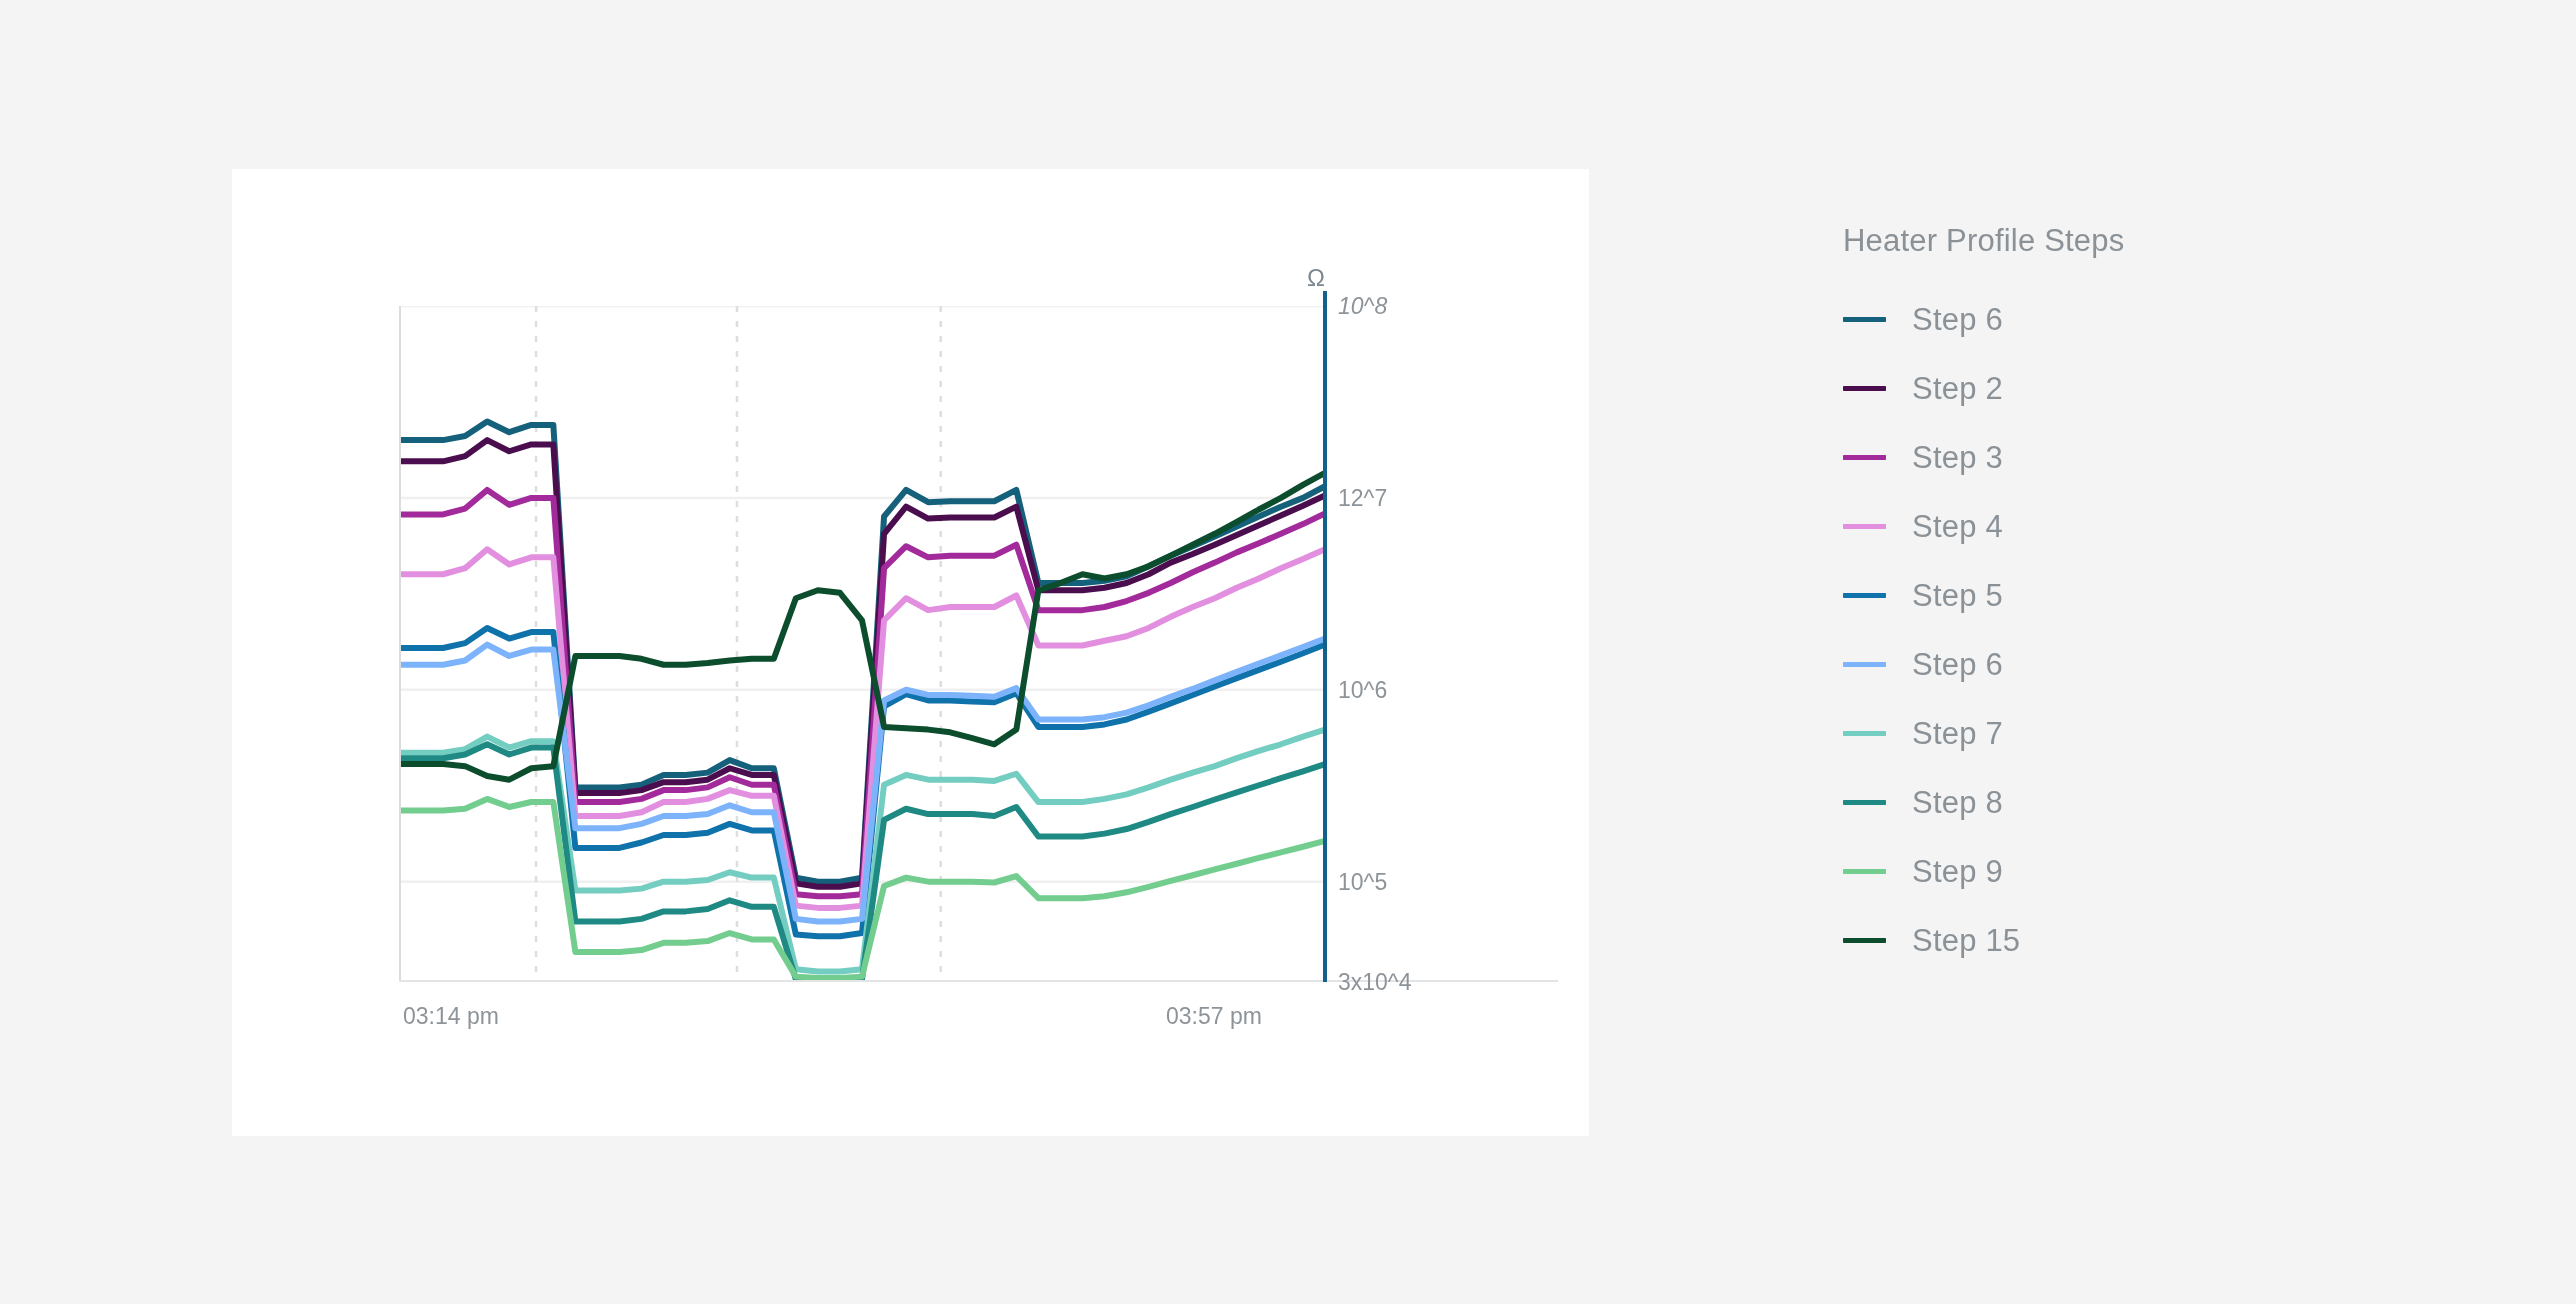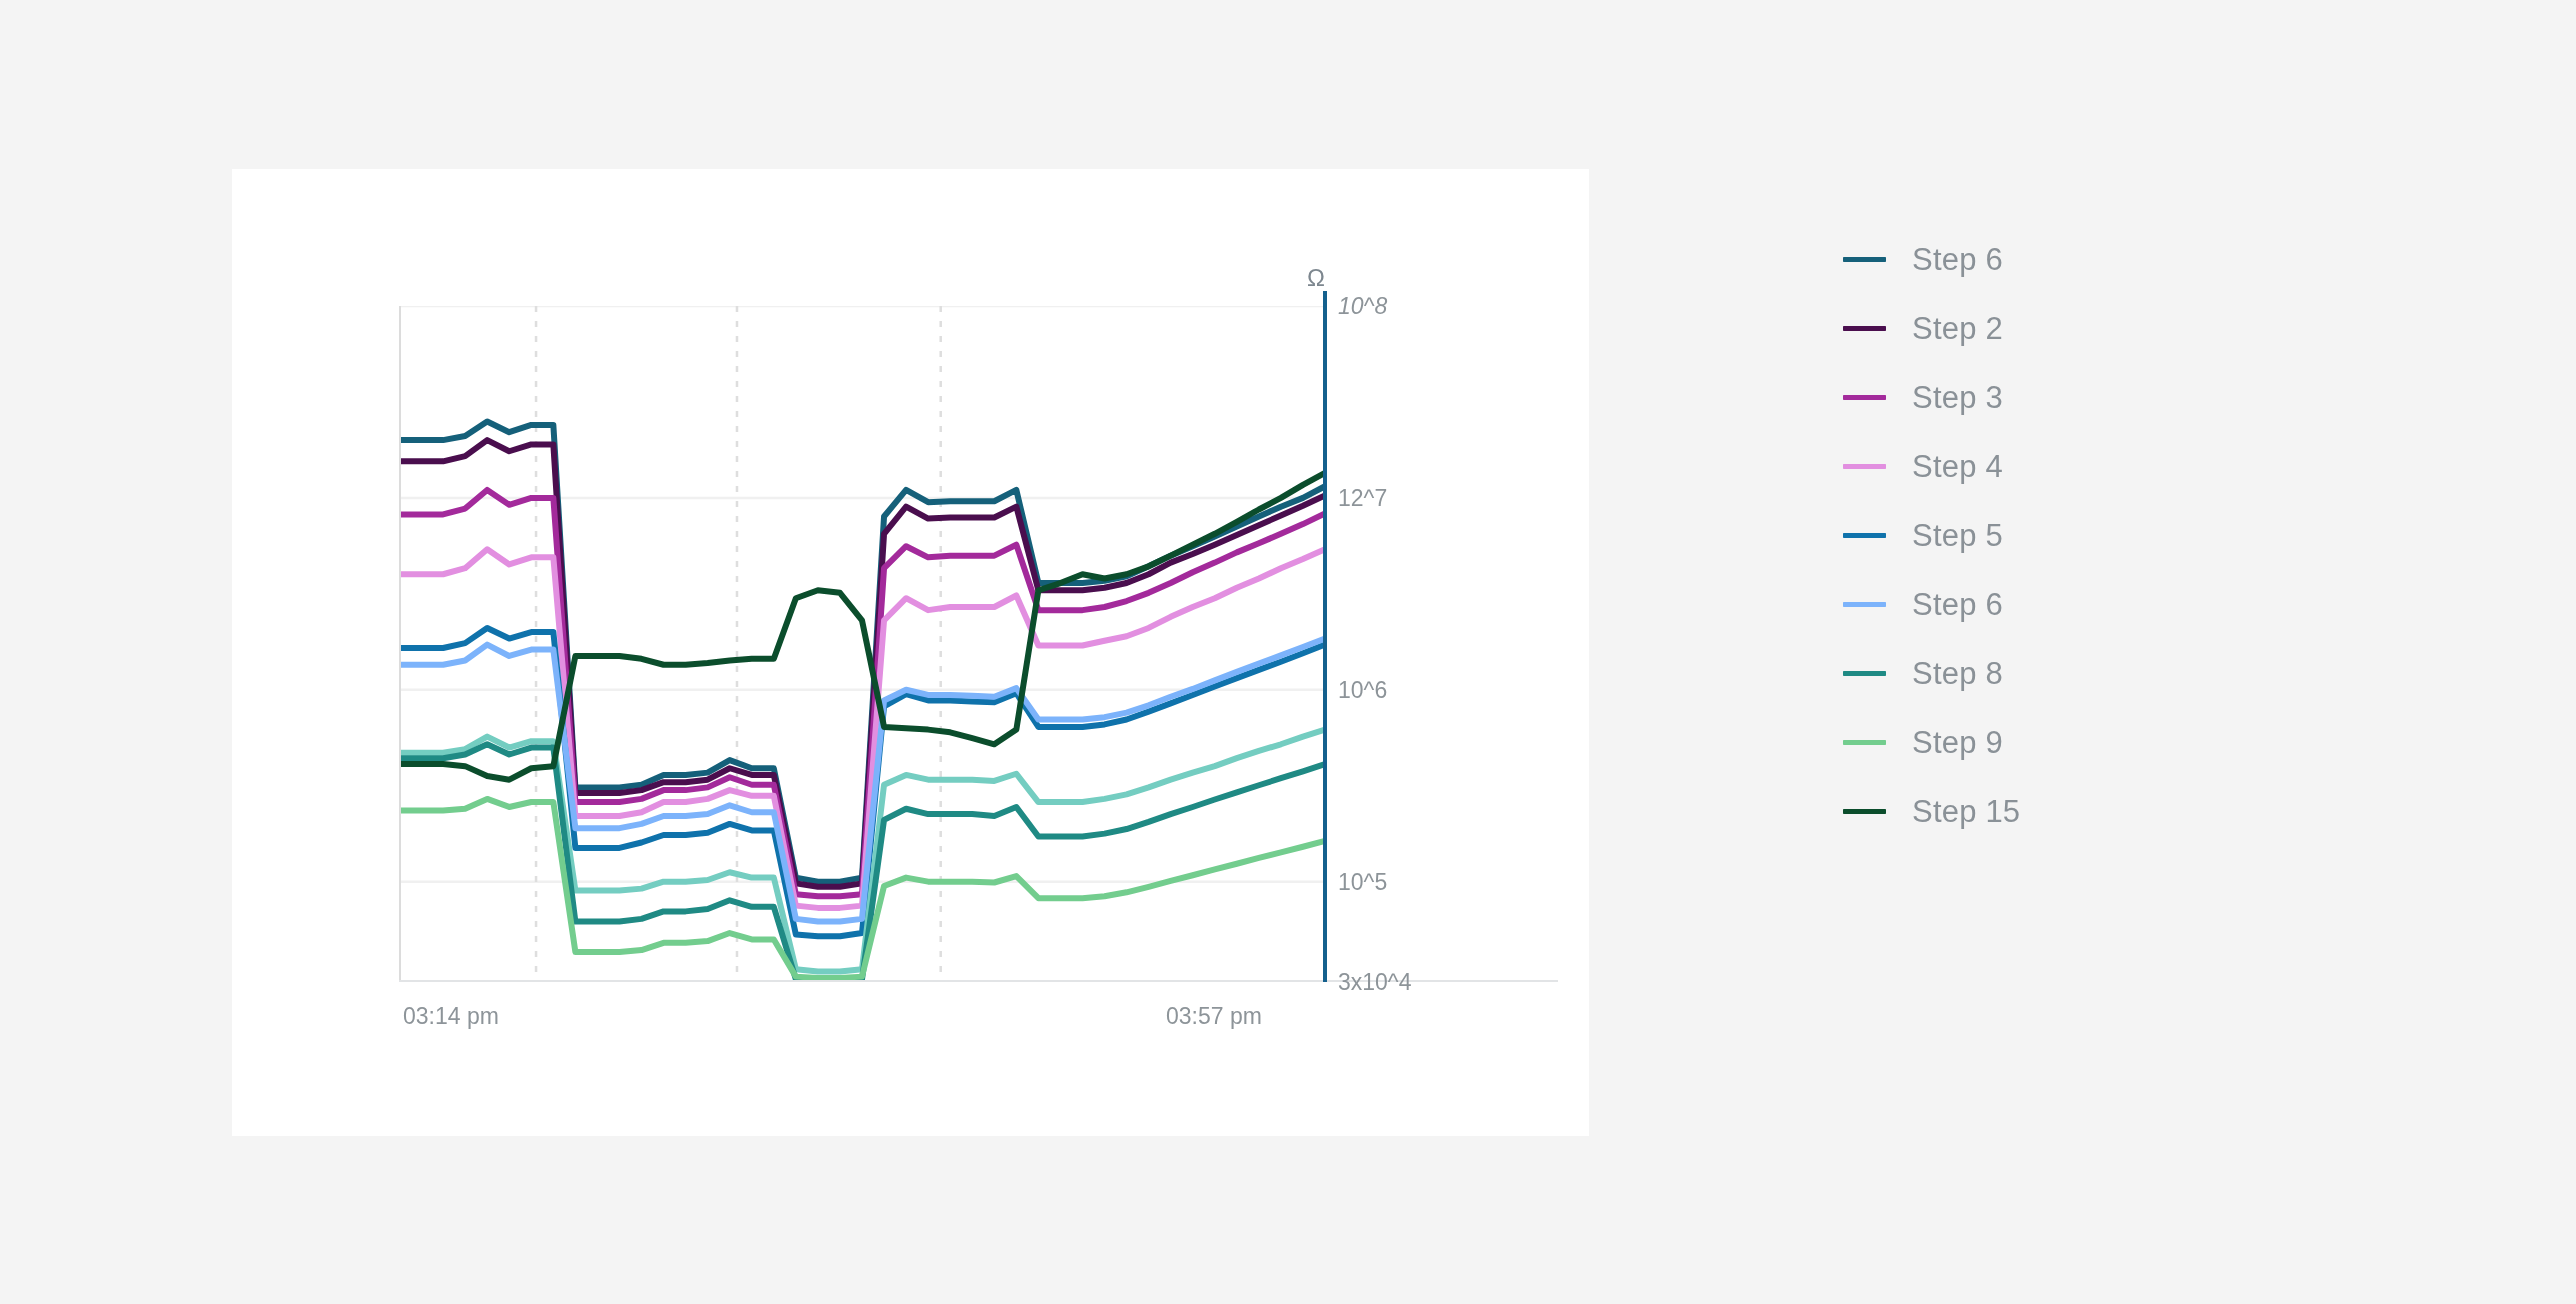--- a/index.html
+++ b/index.html
@@ -173,20 +173,21 @@
       <div class="ytick" style="top: 521px;">10^6</div>
       <div class="ytick" style="top: 713px;">10^5</div>
       <div class="ytick" style="top: 813px;">3x10^4</div>
     </div>
 
   <div class="xtick" id="xtick-start">03:14 pm</div>
   <div class="xtick" id="xtick-end">03:57 pm</div>
 </div>
 
 <div id="legend">
+  <div id="legend-title">Heater Profile Steps</div>
   <div id="legend-items">
       <div class="legend-item">
         <span class="legend-swatch" style="background: rgb(21, 96, 122);"></span>
         <span class="legend-label">Step 6</span>
       </div>
       <div class="legend-item">
         <span class="legend-swatch" style="background: rgb(74, 14, 78);"></span>
         <span class="legend-label">Step 2</span>
       </div>
       <div class="legend-item">
@@ -199,20 +200,24 @@
       </div>
       <div class="legend-item">
         <span class="legend-swatch" style="background: rgb(15, 114, 171);"></span>
         <span class="legend-label">Step 5</span>
       </div>
       <div class="legend-item">
         <span class="legend-swatch" style="background: rgb(124, 179, 251);"></span>
         <span class="legend-label">Step 6</span>
       </div>
       <div class="legend-item">
+        <span class="legend-swatch" style="background: rgb(116, 205, 193);"></span>
+        <span class="legend-label">Step 7</span>
+      </div>
+      <div class="legend-item">
         <span class="legend-swatch" style="background: rgb(31, 138, 132);"></span>
         <span class="legend-label">Step 8</span>
       </div>
       <div class="legend-item">
         <span class="legend-swatch" style="background: rgb(115, 205, 142);"></span>
         <span class="legend-label">Step 9</span>
       </div>
       <div class="legend-item">
         <span class="legend-swatch" style="background: rgb(11, 77, 44);"></span>
         <span class="legend-label">Step 15</span>

